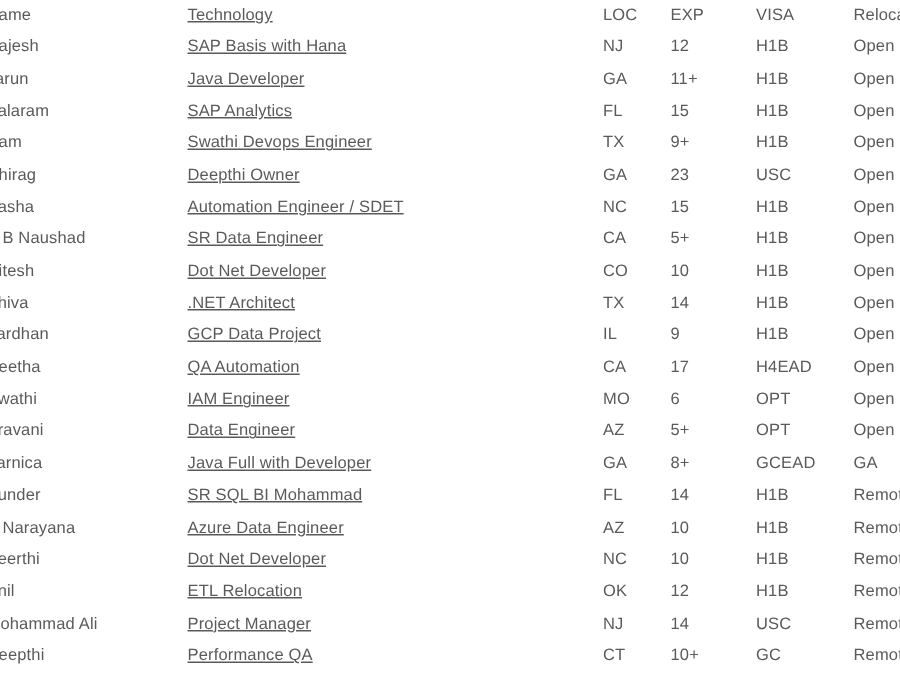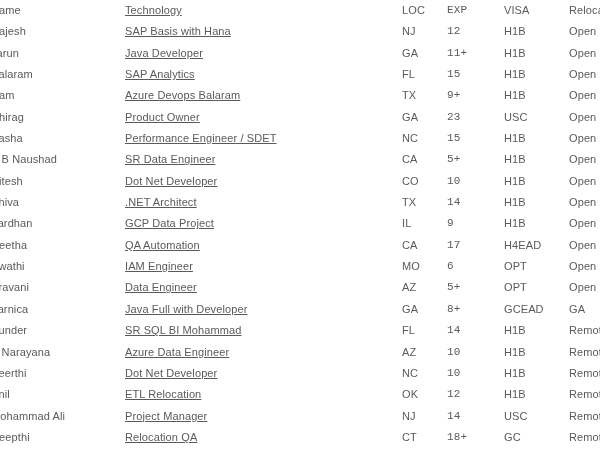--- a/index.html
+++ b/index.html
@@ -58,21 +58,21 @@
   }
   col.c-name   { width: 134px; }
   col.c-tech   { width: 277px; }
   col.c-loc    { width: 45px;  }
   col.c-exp    { width: 57px;  }
   col.c-visa   { width: 65px;  }
   col.c-rel    { width: 62px;  }
   td.name, th.name { padding-left: 9px; }
   td.tech, th.tech { padding-left: 9px; text-decoration: underline; }
   td.loc,  th.loc  { padding-left: 0px; }
-  td.exp,  th.exp  { padding-left: 0px; font-family: Liberation Mono, monospace; }
+  td.exp,  th.exp  { padding-left: 0px; }
   td.visa, th.visa { padding-left: 0px; }
   td.rel,  th.rel  { padding-left: 0px; }
 </style>
 </head>
 <body>
 
 <div class="sheet">
   <div class="table-viewport">
     <table class="grid">
       <colgroup>
@@ -113,37 +113,37 @@
           <tr>
             <td class="name">Balaram</td>
             <td class="tech">SAP Analytics</td>
             <td class="loc">FL</td>
             <td class="exp">15</td>
             <td class="visa">H1B</td>
             <td class="rel">Open</td>
           </tr>
           <tr>
             <td class="name">Ram</td>
-            <td class="tech">Azure Devops Balaram</td>
+            <td class="tech">Swathi Devops Engineer</td>
             <td class="loc">TX</td>
             <td class="exp">9+</td>
             <td class="visa">H1B</td>
             <td class="rel">Open</td>
           </tr>
           <tr>
             <td class="name">Chirag</td>
-            <td class="tech">Product Owner</td>
+            <td class="tech">Deepthi Owner</td>
             <td class="loc">GA</td>
             <td class="exp">23</td>
             <td class="visa">USC</td>
             <td class="rel">Open</td>
           </tr>
           <tr>
             <td class="name">Aasha</td>
-            <td class="tech">Performance Engineer / SDET</td>
+            <td class="tech">Automation Engineer / SDET</td>
             <td class="loc">NC</td>
             <td class="exp">15</td>
             <td class="visa">H1B</td>
             <td class="rel">Open</td>
           </tr>
           <tr>
             <td class="name">K B Naushad</td>
             <td class="tech">SR Data Engineer</td>
             <td class="loc">CA</td>
             <td class="exp">5+</td>
@@ -241,22 +241,22 @@
           <tr>
             <td class="name">Mohammad Ali</td>
             <td class="tech">Project Manager</td>
             <td class="loc">NJ</td>
             <td class="exp">14</td>
             <td class="visa">USC</td>
             <td class="rel">Remote</td>
           </tr>
           <tr>
             <td class="name">Deepthi</td>
-            <td class="tech">Relocation QA</td>
+            <td class="tech">Performance QA</td>
             <td class="loc">CT</td>
-            <td class="exp">18+</td>
+            <td class="exp">10+</td>
             <td class="visa">GC</td>
             <td class="rel">Remote</td>
           </tr>
         </tbody>
     </table>
   </div>
 </div>
 
 </body></html>

